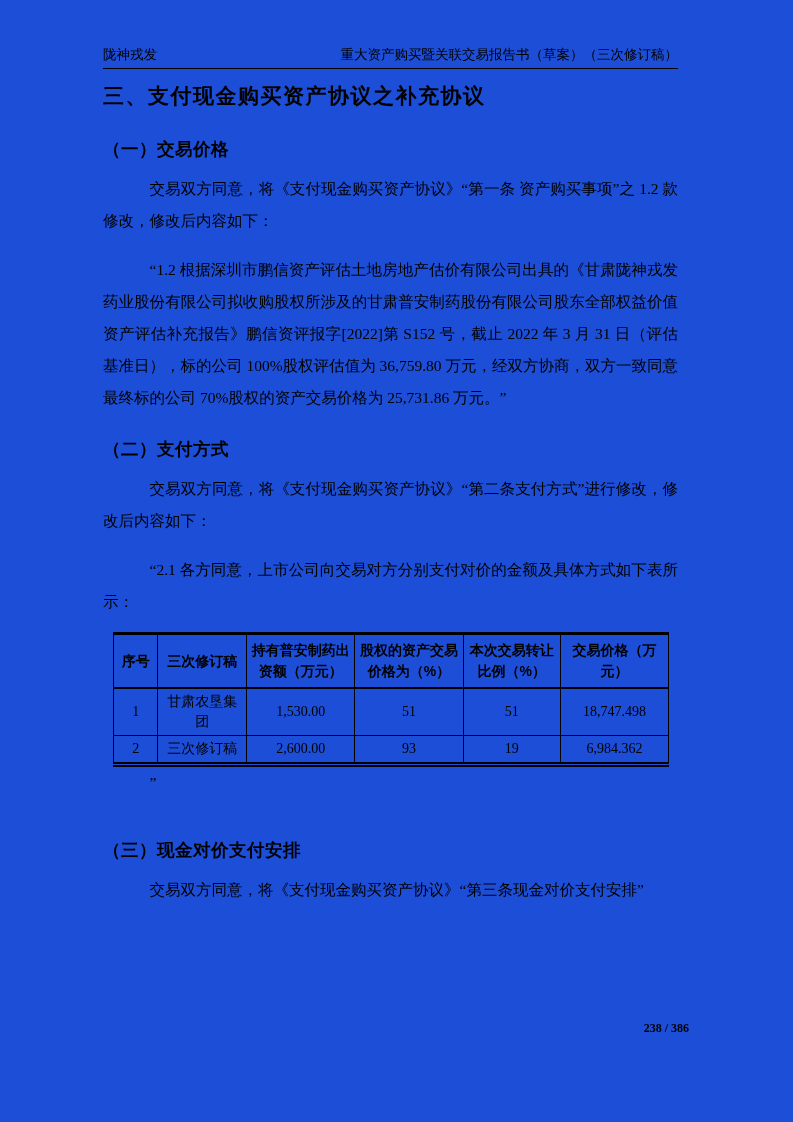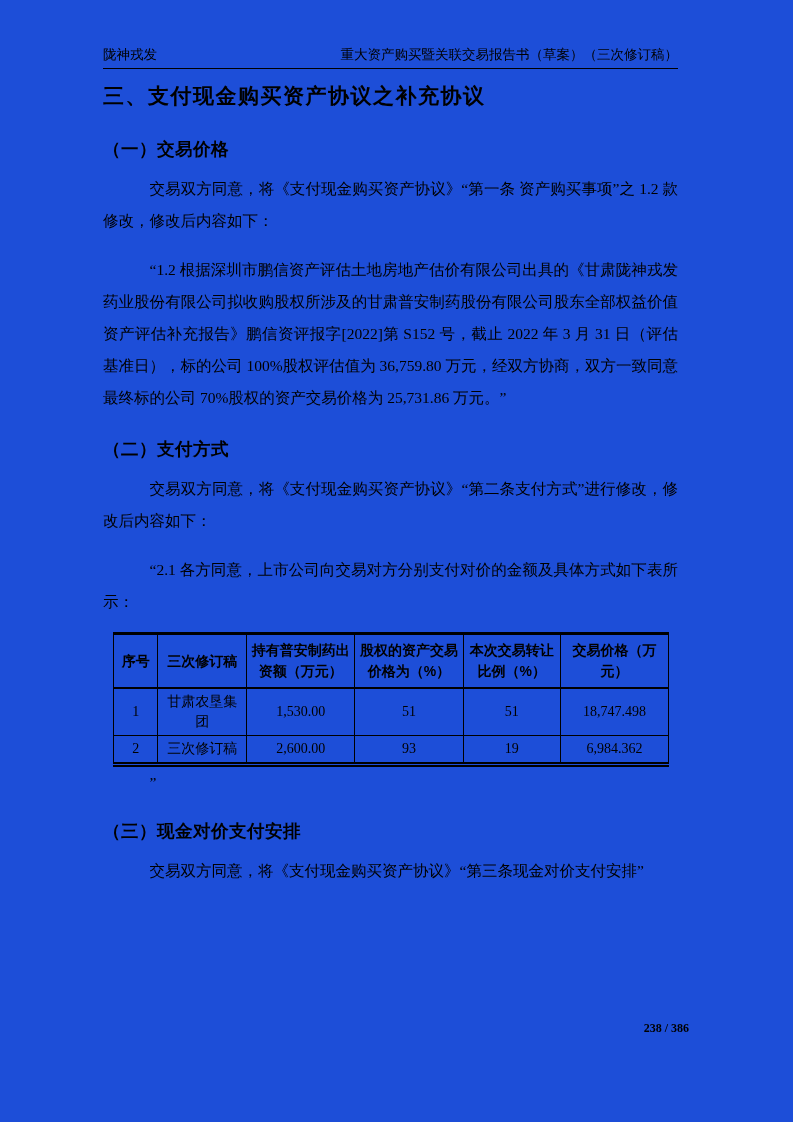--- a/index.html
+++ b/index.html
@@ -39,21 +39,21 @@
   .para.after-h { margin-top:12px; }
   .para.quote { margin-top:17px; }
   .sec-heading {
     font-family:"Liberation Sans","DejaVu Sans",sans-serif;
     font-weight:bold;
     font-size:17.5px;
     letter-spacing:0.5px;
   }
   .sec-heading.s1 { margin-top:27px; }
   .sec-heading.s2 { margin-top:23px; }
-  .sec-heading.s3 { margin-top:23px; }
+  .sec-heading.s3 { margin-top:42px; }
   table.deal-table {
     margin-top:14px;
     margin-left:10px;
     width:556px;
     border-collapse:collapse;
     border-top:3px solid #000;
     border-bottom:5px double #000;
     font-size:14px;
     table-layout:fixed;
   }

